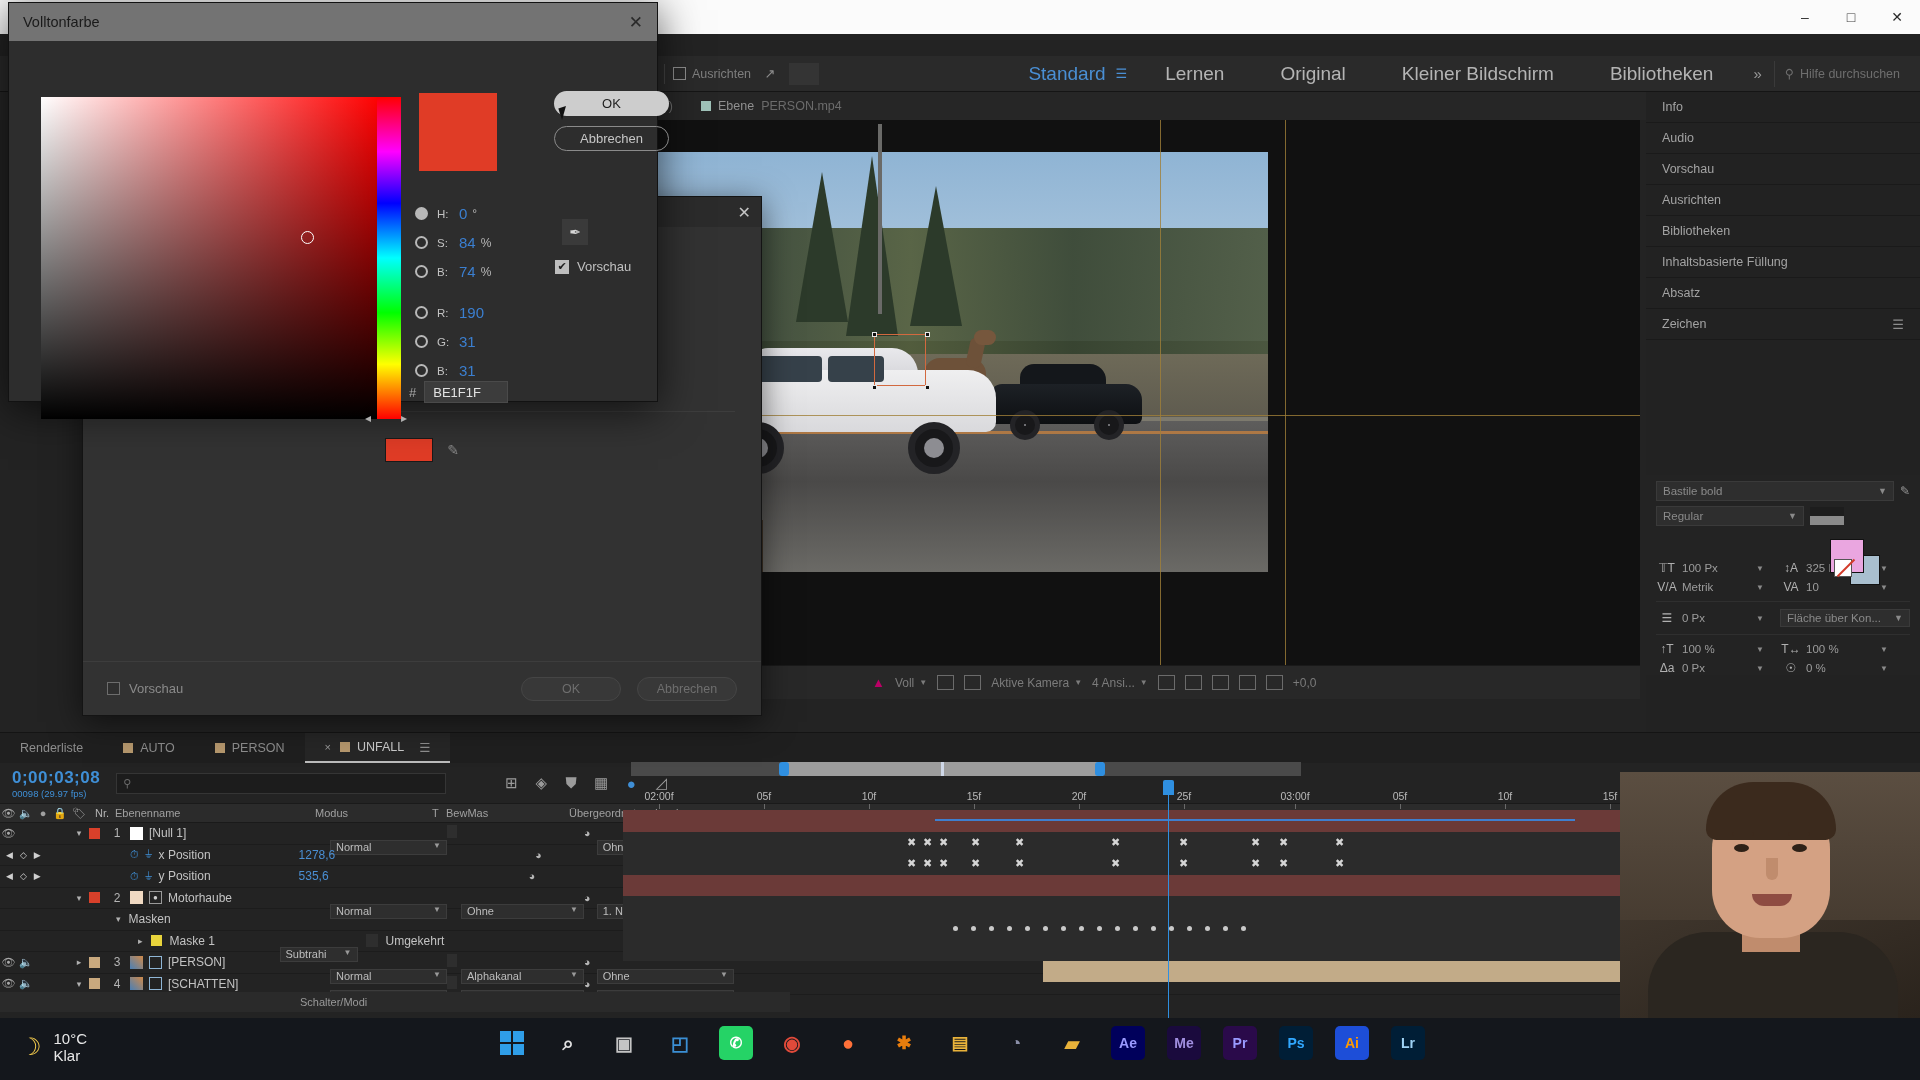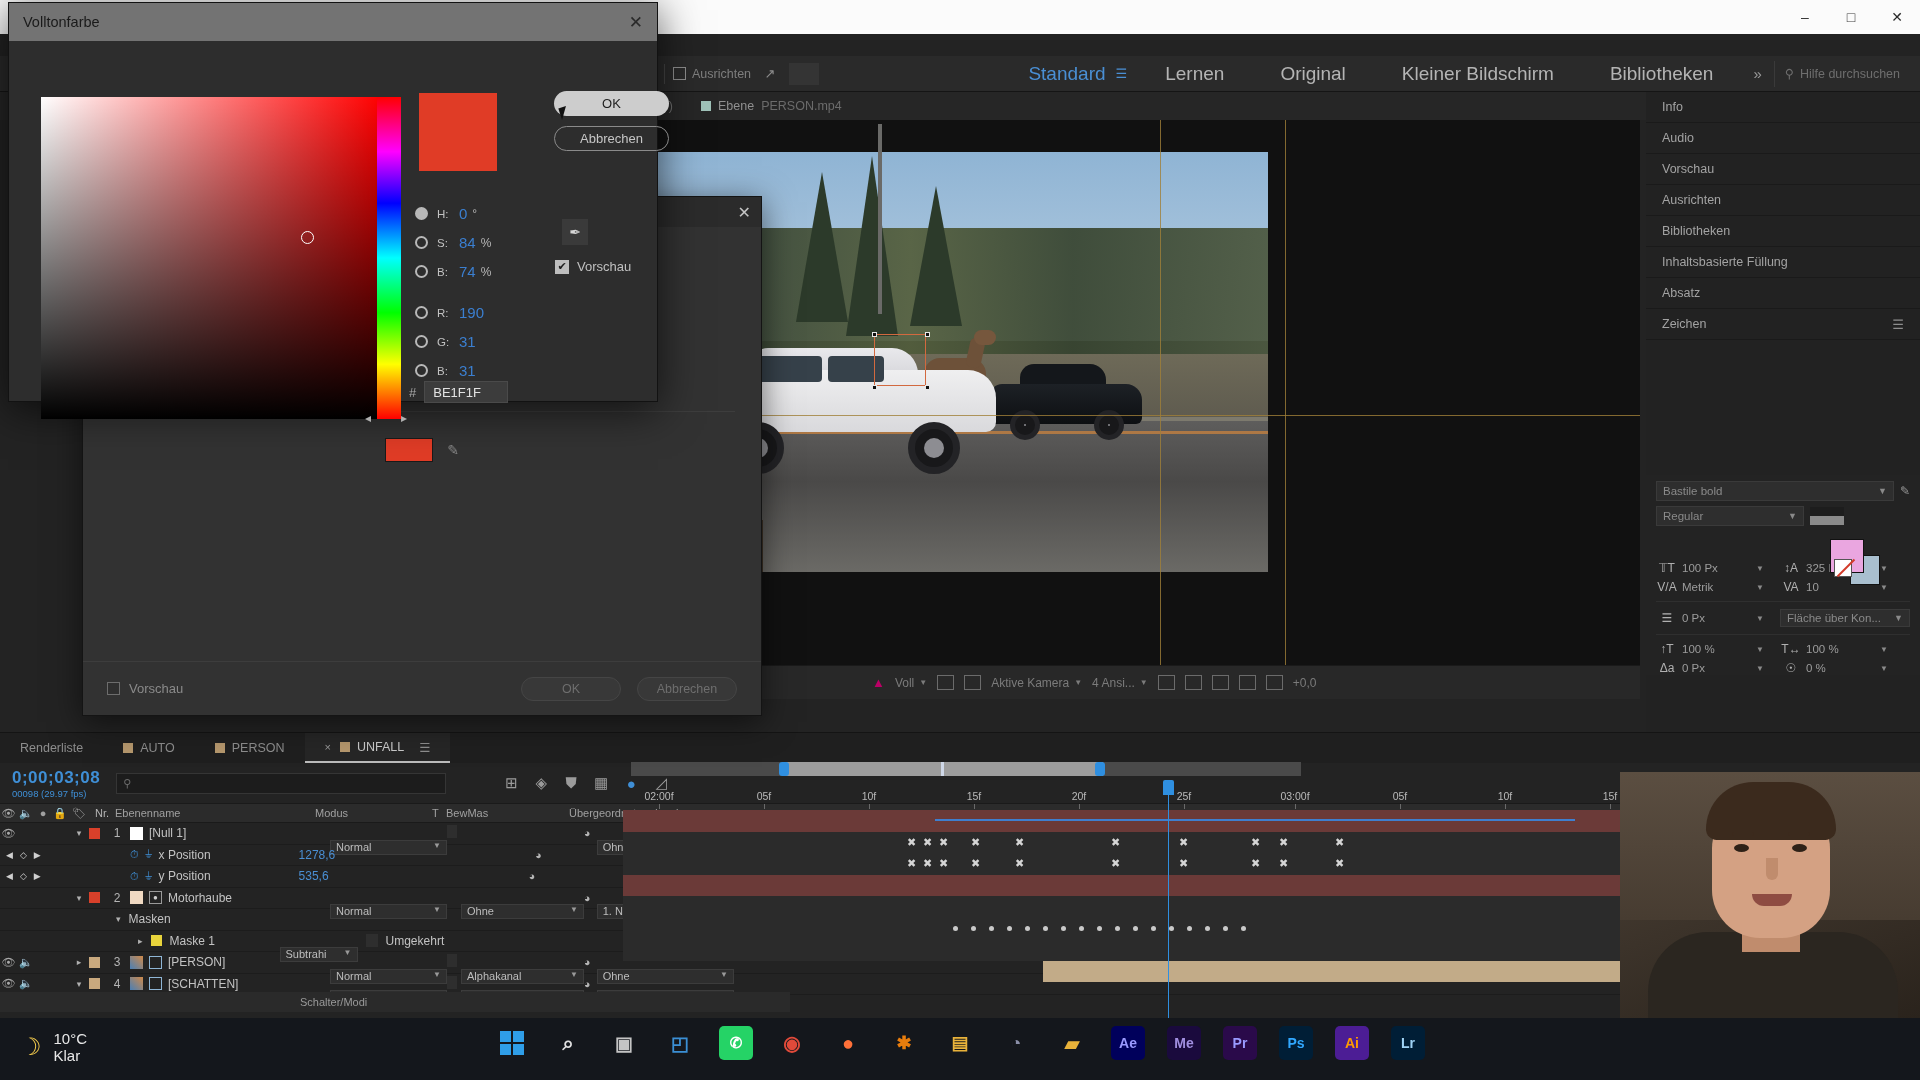--- a/index.html
+++ b/index.html
@@ -1029,18 +1029,18 @@
       <div class="tb-ico" style="color:#e04a3a;font-size:20px">◉</div>
       <div class="tb-ico" style="color:#ff7139;font-size:20px">●</div>
       <div class="tb-ico" style="color:#e87d0d;font-size:18px">✱</div>
       <div class="tb-ico" style="color:#e8b23a;font-size:18px">▤</div>
       <div class="tb-ico" style="color:#8b8fa8;font-size:18px">◔</div>
       <div class="tb-ico" style="color:#e8b23a;font-size:19px">▰</div>
       <div class="tb-ico" style="background:#00005b;color:#9999ff;font-size:14px">Ae</div>
       <div class="tb-ico" style="background:#1a0a3d;color:#a18fe0;font-size:14px">Me</div>
       <div class="tb-ico" style="background:#2a0a4a;color:#9a9aff;font-size:14px">Pr</div>
       <div class="tb-ico" style="background:#001e36;color:#31a8ff;font-size:14px">Ps</div>
-      <div class="tb-ico" style="background:#4c1d95;color:#ff9a00;font-size:14px">Ai</div>
+      <div class="tb-ico" style="background:#1d4ed8;color:#ff9a00;font-size:14px">Ai</div>
       <div class="tb-ico" style="background:#001e36;color:#9fd3f5;font-size:14px">Lr</div>
     </div>
   </div>
 
 </div>
 
 </body></html>

